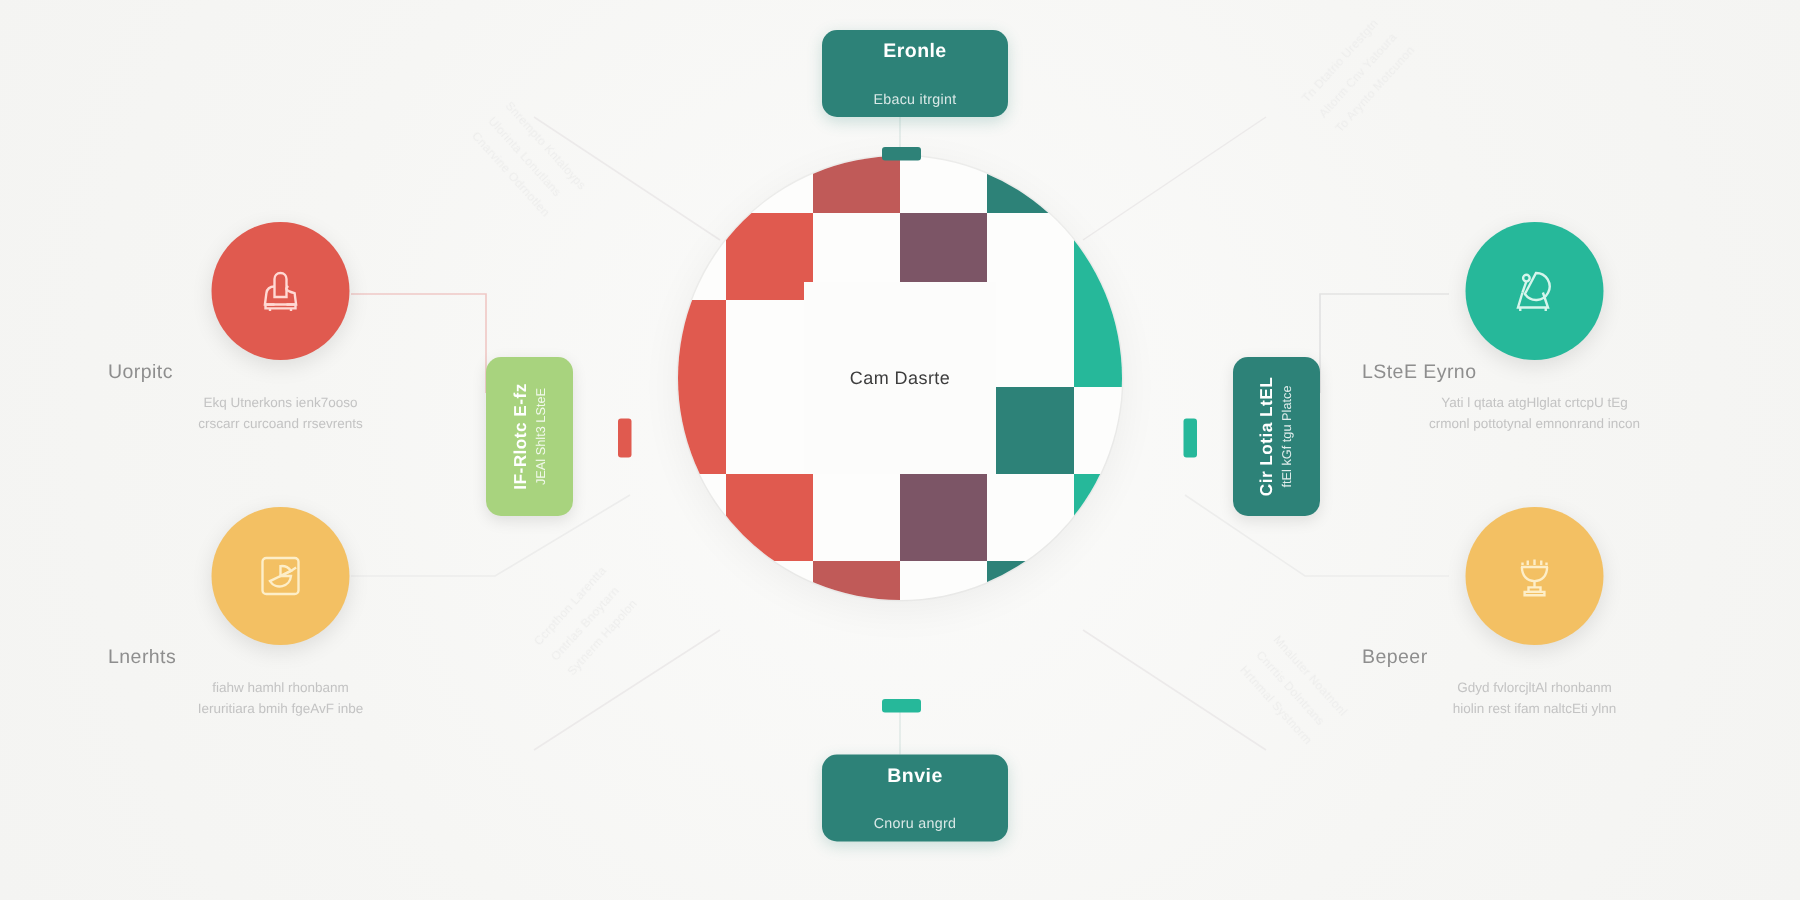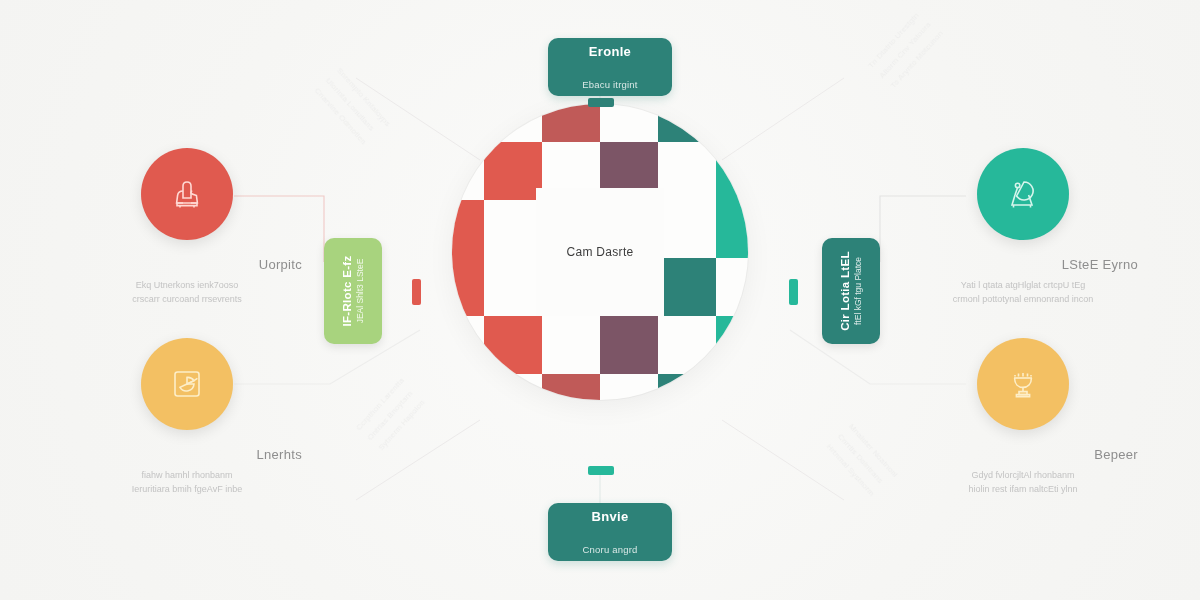--- a/index.html
+++ b/index.html
@@ -71,21 +71,21 @@
     width: 124px; height: 58px;
     background: #2d8278;
     border-radius: 10px;
     color: #ffffff;
     display: flex; flex-direction: column;
     align-items: center; justify-content: center;
     box-shadow: 0 3px 10px rgba(45,130,120,0.22);
   }
   .vbadge .t { font-size: 13px; font-weight: bold; letter-spacing: .3px; }
   .vbadge .s { font-size: 9.5px; opacity: .82; margin-top: 20px; letter-spacing: .2px; }
-  #badge-top    { left: 548px; top: 38px; }
+  #badge-top    { left: 548px; top: 20px; }
   #badge-bottom { left: 548px; top: 503px; text-align: center; }
 
   
   .sbadge {
     position: absolute;
     width: 58px; height: 106px;
     border-radius: 10px;
     display: flex; align-items: center; justify-content: center;
     box-shadow: 0 3px 10px rgba(0,0,0,0.10);
   }
@@ -103,22 +103,21 @@
   .node { position: absolute; width: 230px; }
   .node .circle {
     width: 92px; height: 92px;
     border-radius: 50%;
     margin: 0 auto;
     display: flex; align-items: center; justify-content: center;
     box-shadow: 0 4px 14px rgba(0,0,0,0.10);
   }
   .node .circle svg { display: block; }
   .node .name {
-    text-align: right;
-    margin-top: 17px;
+    text-align: left;
     font-size: 13px;
     color: #8e8e8e;
     letter-spacing: .3px;
     filter: blur(0.35px);
   }
   .node .desc {
     text-align: center;
     margin-top: 7px;
     font-size: 9px;
     line-height: 1.55;

